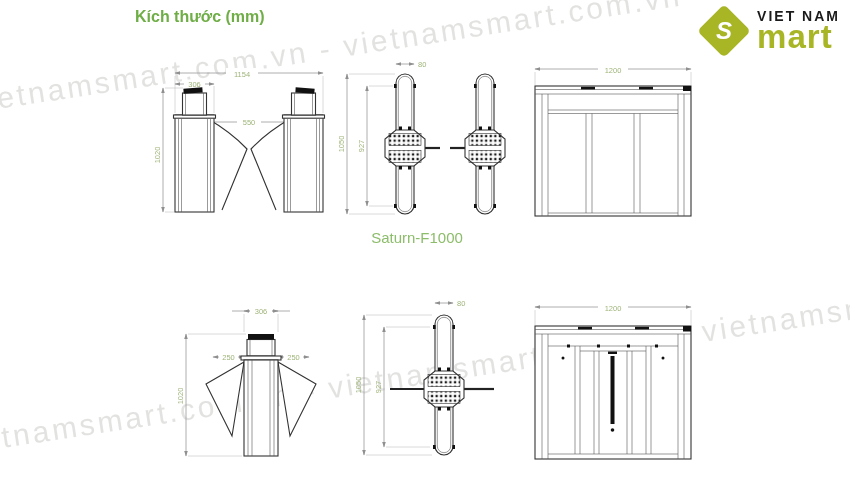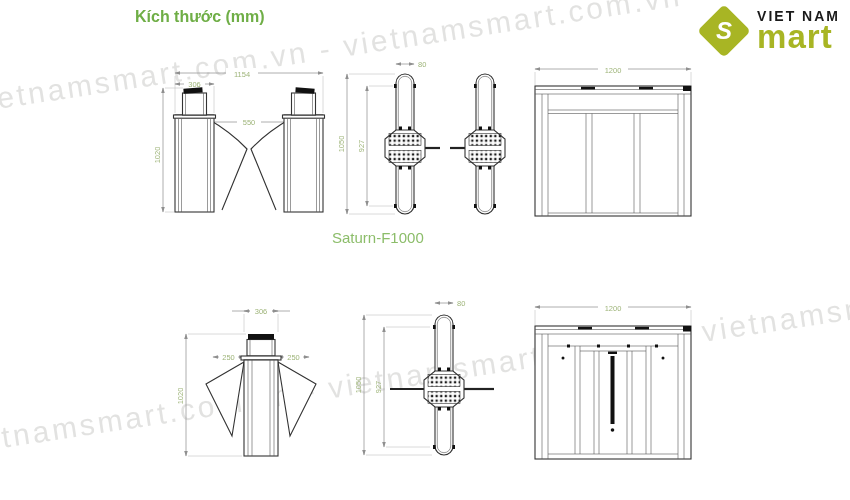--- a/index.html
+++ b/index.html
@@ -2,21 +2,21 @@
 <html><head>
 <meta charset="utf-8">
 <style>
   html,body{margin:0;padding:0;background:#fff;}
   #stage{position:relative;width:850px;height:500px;background:#ffffff;overflow:hidden;
          font-family:"Liberation Sans",sans-serif;}
   .wm{position:absolute;white-space:nowrap;color:#ccccc9;opacity:.55;font-size:30px;
       letter-spacing:3px;transform:rotate(-8.6deg);transform-origin:left center;
       pointer-events:none;user-select:none;}
   .page-title{position:absolute;left:135px;top:8px;font-size:16px;font-weight:bold;color:#6fae46;}
-  .model-label{position:absolute;width:170px;text-align:left;font-size:15px;color:#8cbd6a;}
+  .model-label{position:absolute;width:170px;text-align:center;font-size:15px;color:#8cbd6a;}
   .logo{position:absolute;top:4px;right:10px;display:flex;align-items:center;gap:4px;}
   .logo-diamond{width:38px;height:38px;background:#a8b524;border-radius:5px;
       transform:rotate(45deg);margin:8px 10px 8px 8px;display:flex;align-items:center;justify-content:center;}
   .logo-monogram{transform:rotate(-45deg);color:#fff;font-weight:bold;font-style:italic;font-size:24px;line-height:1;}
   .logo-text{display:flex;flex-direction:column;line-height:1;}
   .logo-top{font-size:14px;font-weight:bold;color:#1a1a1a;letter-spacing:2px;}
   .logo-bottom{font-size:33px;font-weight:bold;color:#a8b524;margin-top:-3px;letter-spacing:1px;}
   .drawing{position:absolute;}
   svg text{font-family:"Liberation Sans",sans-serif;font-size:7.5px;fill:#9fb57a;}
   .dim{stroke:#9a9a9a;stroke-width:.8;fill:none;}

